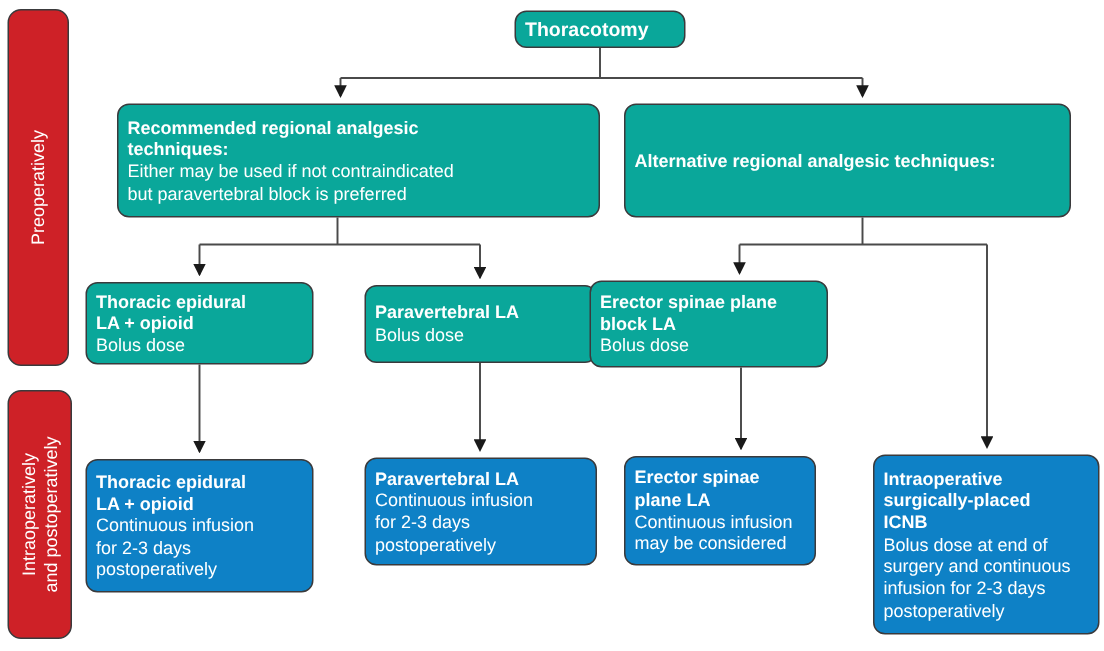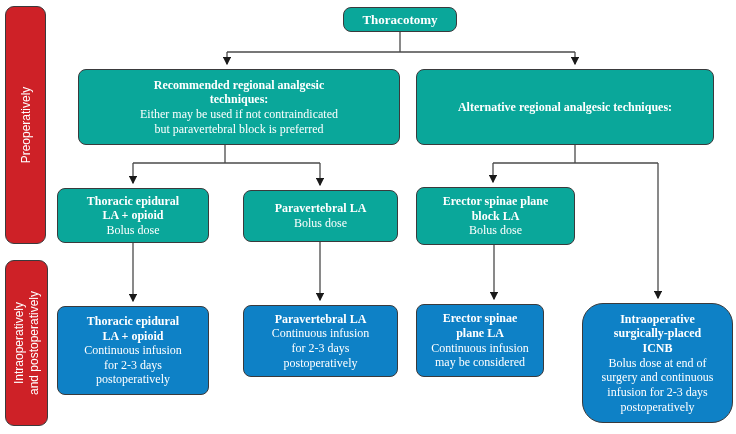--- a/index.html
+++ b/index.html
@@ -10,27 +10,26 @@
     background: var(--background, #fff);
     font-family: "Liberation Sans", "DejaVu Sans", sans-serif;
     overflow: hidden;
   }
   .node {
     position: absolute;
     box-sizing: border-box;
     border: 1.5px solid var(--box_border, #3a3a3c);
     border-radius: 8px;
     color: var(--text, #fff);
-    text-align: center;
+    text-align: left;
     display: flex;
     flex-direction: column;
     justify-content: center;
     padding: 3px 6px;
     z-index: 2;
-    font-family: Liberation Serif, serif;
   }
   .teal { background: var(--teal, #0aa79a); }
   .blue { background: var(--blue, #0e81c6); }
   .node .title { font-weight: bold; font-size: 12px; line-height: 1.22; }
   .node .body  { font-size: 12px; line-height: 1.22; }
   .root-node .title { font-size: 13px; }
   .sidebar {
     position: absolute;
     box-sizing: border-box;
     background: var(--red, #ce2127);
@@ -112,35 +111,35 @@
   </div>
 
   <div class="node teal" style="left:57px; top:188px; width:152px; height:55px;">
     <div class="title">Thoracic epidural<br>LA + opioid</div>
     <div class="body">Bolus dose</div>
   </div>
   <div class="node teal" style="left:243px; top:190px; width:155px; height:52px;">
     <div class="title">Paravertebral LA</div>
     <div class="body">Bolus dose</div>
   </div>
-  <div class="node teal" style="left:416px; top:187px; width:159px; height:58px;">
+  <div class="node teal" style="left:393px; top:187px; width:159px; height:58px;">
     <div class="title">Erector spinae plane<br>block LA</div>
     <div class="body">Bolus dose</div>
   </div>
 
   <div class="node blue" style="left:57px; top:306px; width:152px; height:89px;">
     <div class="title">Thoracic epidural<br>LA + opioid</div>
     <div class="body">Continuous infusion<br>for 2-3 days<br>postoperatively</div>
   </div>
   <div class="node blue" style="left:243px; top:305px; width:155px; height:72px;">
     <div class="title">Paravertebral LA</div>
     <div class="body">Continuous infusion<br>for 2-3 days<br>postoperatively</div>
   </div>
   <div class="node blue" style="left:416px; top:304px; width:128px; height:73px;">
     <div class="title">Erector spinae<br>plane LA</div>
     <div class="body">Continuous infusion<br>may be considered</div>
   </div>
-  <div class="node blue" style="left:582px; top:303px; width:151px; height:120px;border-radius:21px;">
+  <div class="node blue" style="left:582px; top:303px; width:151px; height:120px;">
     <div class="title">Intraoperative<br>surgically-placed<br>ICNB</div>
     <div class="body">Bolus dose at end of<br>surgery and continuous<br>infusion for 2-3 days<br>postoperatively</div>
   </div>
 
 </div>
 
 </body></html>

